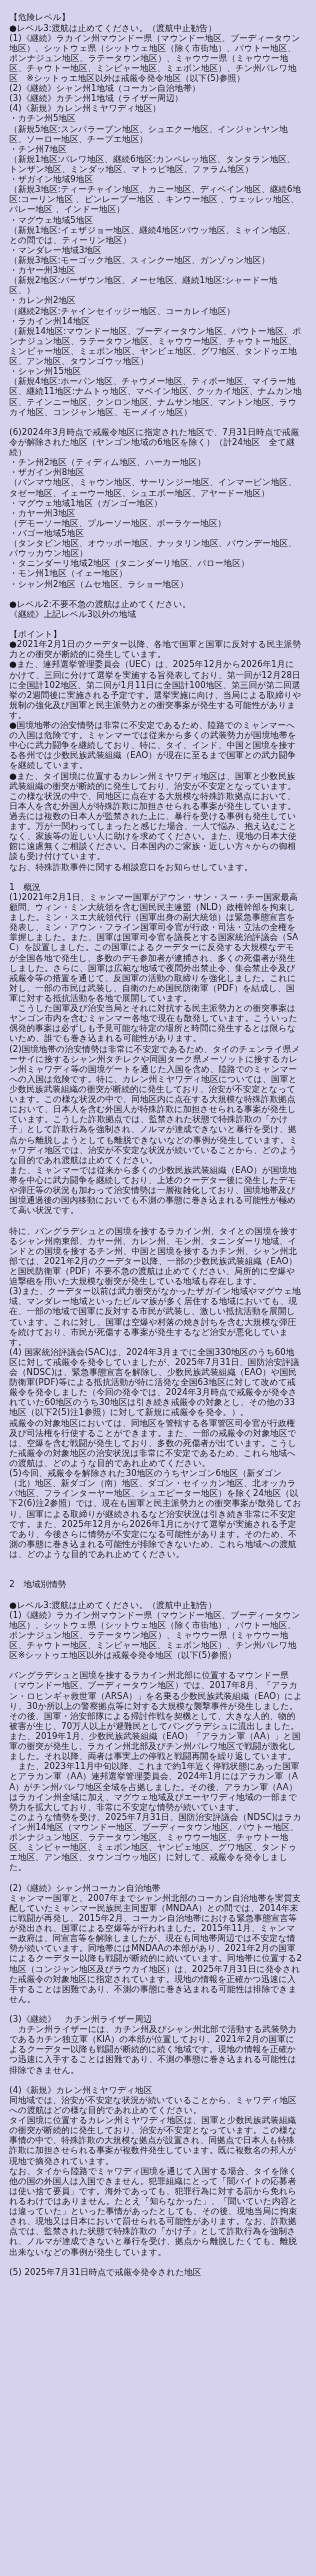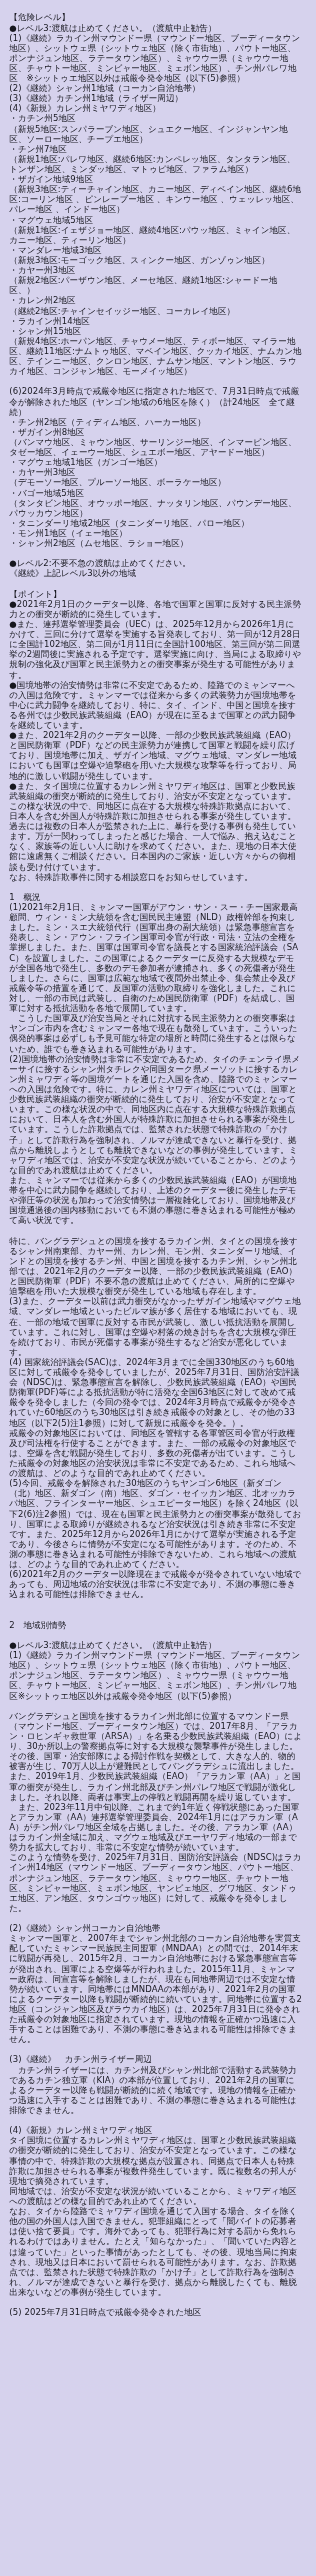--- a/index.html
+++ b/index.html
@@ -41,28 +41,29 @@
       <p class="line">(2)《継続》シャン州1地域（コーカン自治地帯）</p>
       <p class="line">(3)《継続》カチン州1地域（ライザー周辺）</p>
       <p class="line">(4)《新規》カレン州ミヤワディ地区）</p>
       <p class="line">・カチン州5地区</p>
       <p class="line">（新規5地区:スンパラーブン地区、シュエクー地区、インジャンヤン地区、ソーロー地区、チープエ地区）</p>
       <p class="line">・チン州7地区</p>
       <p class="line">（新規1地区:パレワ地区、継続6地区:カンペレッ地区、タンタラン地区、トンザン地区、ミンダッ地区、マトゥピ地区、ファラム地区）</p>
       <p class="line">・ザガイン地域9地区</p>
       <p class="line">（新規3地区:ティーチャイン地区、カニー地区、ディベイン地区、継続6地区:コーリン地区 、ピンレーブー地区 、キンウー地区 、ウェッレッ地区、パレー地区 、インドー地区）</p>
       <p class="line">・マグウェ地域5地区</p>
-      <p class="line">（新規1地区:イェザジョー地区、継続4地区:パウッ地区、ミャイン地区、カニー地区、ティーリン地区）</p>
+      <p class="line">（新規1地区:イェザジョー地区、継続4地区:パウッ地区、ミャイン地区、との間では、ティーリン地区）</p>
       <p class="line">・マンダレー地域3地区</p>
       <p class="line">（新規3地区:モーゴック地区、スィンクー地区、ガンゾゥン地区）</p>
       <p class="line">・カヤー州3地区</p>
       <p class="line">（新規2地区:パーザウン地区、メーセ地区、継続1地区:シャードー地区、）</p>
       <p class="line">・カレン州2地区</p>
       <p class="line">（継続2地区:チャインセイッジー地区、コーカレイ地区）</p>
       <p class="line">・ラカイン州14地区</p>
+      <p class="line">（新規14地区:マウンドー地区、ブーディータウン地区、パウトー地区、ポンナジュン地区、ラテータウン地区、ミャウウー地区、チャウトー地区、ミンビャー地区、ミェボン地区、ヤンビェ地区、グワ地区、タンドゥエ地区、アン地区、タウンゴウッ地区）</p>
       <p class="line">・シャン州15地区</p>
       <p class="line">（新規4地区:ホーパン地区、チャウメー地区、ティボー地区、マイラー地区、継続11地区:ナムトゥ地区、マベイン地区、クッカイ地区、ナムカン地区、テインニー地区、クンロン地区、ナムサン地区、マントン地区、ラウカイ地区、コンジャン地区、モーメイッ地区）</p>
       <p class="blank"></p>
       <p class="line">(6)2024年3月時点で戒厳令地区に指定された地区で、7月31日時点で戒厳令が解除された地区（ヤンゴン地域の6地区を除く）（計24地区　全て継続）</p>
       <p class="line">・チン州2地区（ティディム地区、ハーカー地区）</p>
       <p class="line">・ザガイン州8地区</p>
       <p class="line">（バンマウ地区、ミャウン地区、サーリンジー地区、インマービン地区、タゼー地区、イェーウー地区、シュエボー地区、アヤードー地区）</p>
       <p class="line">・マグウェ地域1地区（ガンゴー地区）</p>
       <p class="line">・カヤー州3地区</p>
       <p class="line">（デモーソー地区、プルーソー地区、ボーラケー地区）</p>
@@ -72,54 +73,52 @@
       <p class="line">・モン州1地区（イェー地区）</p>
       <p class="line">・シャン州2地区（ムセ地区、ラショー地区）</p>
       <p class="blank"></p>
       <p class="line">●レベル2:不要不急の渡航は止めてください。</p>
       <p class="line">《継続》上記レベル3以外の地域</p>
       <p class="blank"></p>
       <p class="line">【ポイント】</p>
       <p class="line">●2021年2月1日のクーデター以降、各地で国軍と国軍に反対する民主派勢力との衝突が断続的に発生しています。</p>
       <p class="line">●また、連邦選挙管理委員会（UEC）は、2025年12月から2026年1月にかけて、三回に分けて選挙を実施する旨発表しており、第一回が12月28日に全国計102地区、第二回が1月11日に全国計100地区、第三回が第二回選挙の2週間後に実施される予定です。選挙実施に向け、当局による取締りや規制の強化及び国軍と民主派勢力との衝突事案が発生する可能性があります。</p>
       <p class="line">●国境地帯の治安情勢は非常に不安定であるため、陸路でのミャンマーへの入国は危険です。ミャンマーでは従来から多くの武装勢力が国境地帯を中心に武力闘争を継続しており、特に、タイ、インド、中国と国境を接する各州では少数民族武装組織（EAO）が現在に至るまで国軍との武力闘争を継続しています。</p>
-      <p class="line">●また、2021年2月のクーデター以降、一部の少数民族武装組織（EAO）と国民防衛軍（PDF）などの民主派勢力が連携して国軍と戦闘を繰り広げており、国境地帯に加え、ザガイン地域、マグウェ地域、マンダレー地域においても国軍は空爆や迫撃砲を用いた大規模な攻撃等を行っており、局地的に激しい戦闘が発生しています。</p>
       <p class="line">●また、タイ国境に位置するカレン州ミヤワディ地区は、国軍と少数民族武装組織の衝突が断続的に発生しており、治安が不安定となっています。この様な状況の中で、同地区に点在する大規模な特殊詐欺拠点において、日本人を含む外国人が特殊詐欺に加担させられる事案が発生しています。過去には複数の日本人が監禁された上に、暴行を受ける事例も発生しています。万が一関わってしまったと感じた場合、一人で悩み、抱え込むことなく、家族等の近しい人に助けを求めてください。また、現地の日本大使館に遠慮無くご相談ください。日本国内のご家族・近しい方々からの御相談も受け付けています。</p>
       <p class="line">なお、特殊詐欺事件に関する相談窓口をお知らせしています。</p>
       <p class="blank"></p>
       <p class="line">1　概況</p>
       <p class="line">(1)2021年2月1日、ミャンマー国軍がアウン・サン・スー・チー国家最高顧問、ウィン・ミン大統領を含む国民民主連盟（NLD）政権幹部を拘束しました。ミン・スエ大統領代行（国軍出身の副大統領）は緊急事態宣言を発表し、ミン・アウン・フライン国軍司令官が行政・司法・立法の全権を掌握しました。また、国軍は国軍司令官を議長とする国家統治評議会（SAC）を設置しました。この国軍によるクーデターに反発する大規模なデモが全国各地で発生し、多数のデモ参加者が逮捕され、多くの死傷者が発生しました。さらに、国軍は広範な地域で夜間外出禁止令、集会禁止令及び戒厳令等の措置を通じて、反国軍の活動の取締りを強化しました。これに対し、一部の市民は武装し、自衛のため国民防衛軍（PDF）を結成し、国軍に対する抵抗活動を各地で展開しています。</p>
       <p class="line">　こうした国軍及び治安当局とそれに対抗する民主派勢力との衝突事案はヤンゴン市内を含むミャンマー各地で現在も散発しています。こういった偶発的事案は必ずしも予見可能な特定の場所と時間に発生するとは限らないため、誰でも巻き込まれる可能性があります。</p>
       <p class="line">(2)国境地帯の治安情勢は非常に不安定であるため、タイのチェンライ県メーサイに接するシャン州タチレクや同国ターク県メーソットに接するカレン州ミャワディ等の国境ゲートを通じた入国を含め、陸路でのミャンマーへの入国は危険です。特に、カレン州ミヤワディ地区については、国軍と少数民族武装組織の衝突が断続的に発生しており、治安が不安定となっています。この様な状況の中で、同地区内に点在する大規模な特殊詐欺拠点において、日本人を含む外国人が特殊詐欺に加担させられる事案が発生しています。こうした詐欺拠点では、監禁された状態で特殊詐欺の「かけ子」として詐欺行為を強制され、ノルマが達成できないと暴行を受け、拠点から離脱しようとしても離脱できないなどの事例が発生しています。ミャワディ地区では、治安が不安定な状況が続いていることから、どのような目的であれ渡航は止めてください。</p>
       <p class="line">また、ミャンマーでは従来から多くの少数民族武装組織（EAO）が国境地帯を中心に武力闘争を継続しており、上述のクーデター後に発生したデモや弾圧等の状況も加わって治安情勢は一層複雑化しており、国境地帯及び国境通過後の国内移動においても不測の事態に巻き込まれる可能性が極めて高い状況です。</p>
       <p class="blank"></p>
       <p class="line">特に、バングラデシュとの国境を接するラカイン州、タイとの国境を接するシャン州南東部、カヤー州、カレン州、モン州、タニンダーリ地域、インドとの国境を接するチン州、中国と国境を接するカチン州、シャン州北部では、2021年2月のクーデター以降、一部の少数民族武装組織（EAO）と国民防衛軍（PDF）不要不急の渡航は止めてください、局所的に空爆や迫撃砲を用いた大規模な衝突が発生している地域も存在します。</p>
       <p class="line">(3)また、クーデター以前は武力衝突がなかったザガイン地域やマグウェ地域、マンダレー地域といったビルマ族が多く居住する地域においても、現在、一部の地域で国軍に反対する市民が武装し、激しい抵抗活動を展開しています。これに対し、国軍は空爆や村落の焼き討ちを含む大規模な弾圧を続けており、市民が死傷する事案が発生するなど治安が悪化しています。</p>
       <p class="line">(4) 国家統治評議会(SAC)は、2024年3月までに全国330地区のうち60地区に対して戒厳令を発令していましたが、2025年7月31日、国防治安評議会（NDSC)は、緊急事態宣言を解除し、少数民族武装組織（EAO）や国民防衛軍(PDF)等による抵抗活動が特に活発な全国63地区に対して改めて戒厳令を発令しました（今回の発令では、2024年3月時点で戒厳令が発令されていた60地区のうち30地区は引き続き戒厳令の対象とし、その他の33地区（以下2(5)注1参照）に対して新規に戒厳令を発令。）。</p>
       <p class="line">戒厳令の対象地区においては、同地区を管轄する各軍管区司令官が行政権及び司法権を行使することができます。また、一部の戒厳令の対象地区では、空爆を含む戦闘が発生しており、多数の死傷者が出ています。こうした戒厳令の対象地区の治安状況は非常に不安定であるため、これら地域への渡航は、どのような目的であれ止めてください。</p>
       <p class="line">(5)今回、戒厳令を解除された30地区のうちヤンゴン6地区（新ダゴン（北）地区、新ダゴン（南）地区、ダゴン・セイッカン地区、北オッカラパ地区、フラインターヤー地区、シュエピーター地区）を除く24地区（以下2(6)注2参照）では、現在も国軍と民主派勢力との衝突事案が散発しており、国軍による取締りが継続されるなど治安状況は引き続き非常に不安定です。また、2025年12月から2026年1月にかけて選挙が実施される予定であり、今後さらに情勢が不安定になる可能性があります。そのため、不測の事態に巻き込まれる可能性が排除できないため、これら地域への渡航は、どのような目的であれ止めてください。</p>
-      <p class="line">(6)2021年2月のクーデター以降現在まで戒厳令が発令されていない地域であっても、周辺地域の治安状況は非常に不安定であり、不測の事態に巻き込まれる可能性は排除できません。</p>
       <p class="blank"></p>
       <p class="blank"></p>
       <p class="line">2　地域別情勢</p>
       <p class="blank"></p>
       <p class="line">●レベル3:渡航は止めてください。（渡航中止勧告）</p>
       <p class="line">(1)《継続》ラカイン州マウンドー県（マウンドー地区、ブーディータウン地区）、シットウェ県（シットウェ地区（除く市街地）、パウトー地区、ポンナジュン地区、ラテータウン地区）、ミャウウー県（ミャウウー地区、チャウトー地区、ミンビャー地区、ミェボン地区）、チン州パレワ地区※シットゥエ地区以外は戒厳令発令地区（以下(5)参照）</p>
       <p class="blank"></p>
       <p class="line">バングラデシュと国境を接するラカイン州北部に位置するマウンドー県（マウンドー地区、ブーディータウン地区）では、2017年8月、「アラカン・ロヒンギャ救世軍（ARSA）」を名乗る少数民族武装組織（EAO）により、30か所以上の警察拠点等に対する大規模な襲撃事件が発生しました。その後、国軍・治安部隊による掃討作戦を契機として、大きな人的、物的被害が生じ、70万人以上が避難民としてバングラデシュに流出しました。また、2019年1月、少数民族武装組織（EAO）「アラカン軍（AA）」と国軍の衝突が発生し、ラカイン州北部及びチン州パレワ地区で戦闘が激化しました。それ以降、両者は事実上の停戦と戦闘再開を繰り返しています。</p>
       <p class="line">　また、2023年11月中旬以降、これまで約1年近く停戦状態にあった国軍とアラカン軍（AA）連邦選挙管理委員会、2024年1月にはアラカン軍（AA）がチン州パレワ地区全域を占拠しました。その後、アラカン軍（AA）はラカイン州全域に加え、マグウェ地域及びエーヤワディ地域の一部まで勢力を拡大しており、非常に不安定な情勢が続いています。</p>
       <p class="line">このような情勢を受け、2025年7月31日、国防治安評議会（NDSC)はラカイン州14地区（マウンドー地区、ブーディータウン地区、パウトー地区、ポンナジュン地区、ラテータウン地区、ミャウウー地区、チャウトー地区、ミンビャー地区、ミェボン地区、ヤンビェ地区、グワ地区、タンドゥエ地区、アン地区、タウンゴウッ地区）に対して、戒厳令を発令しました。</p>
       <p class="blank"></p>
       <p class="line">(2)《継続》シャン州コーカン自治地帯</p>
       <p class="line">ミャンマー国軍と、2007年までシャン州北部のコーカン自治地帯を実質支配していたミャンマー民族民主同盟軍（MNDAA）との間では、2014年末に戦闘が再発し、2015年2月、コーカン自治地帯における緊急事態宣言等が発出され、国軍による空爆等が行われました。2015年11月、ミャンマー政府は、同宣言等を解除しましたが、現在も同地帯周辺では不安定な情勢が続いています。同地帯にはMNDAAの本部があり、2021年2月の国軍によるクーデター以降も戦闘が断続的に続いています。同地帯に位置する2地区（コンジャン地区及びラウカイ地区）は、2025年7月31日に発令された戒厳令の対象地区に指定されています。現地の情報を正確かつ迅速に入手することは困難であり、不測の事態に巻き込まれる可能性は排除できません。</p>
       <p class="blank"></p>
       <p class="line">(3)《継続》　カチン州ライザー周辺</p>
       <p class="line">　カチン州ライザーには、カチン州及びシャン州北部で活動する武装勢力であるカチン独立軍（KIA）の本部が位置しており、2021年2月の国軍によるクーデター以降も戦闘が断続的に続く地域です。現地の情報を正確かつ迅速に入手することは困難であり、不測の事態に巻き込まれる可能性は排除できません。</p>
       <p class="blank"></p>
       <p class="line">(4)《新規》カレン州ミヤワディ地区</p>
+      <p class="line">同地域では、治安が不安定な状況が続いていることから、ミャワディ地区への渡航はどの様な目的であれ止めてください。</p>
       <p class="line">タイ国境に位置するカレン州ミヤワディ地区は、国軍と少数民族武装組織の衝突が断続的に発生しており、治安が不安定となっています。この様な事情の中で、特殊詐欺の大規模な拠点が設置され、同拠点で日本人も特殊詐欺に加担させられる事案が複数件発生しています。既に複数名の邦人が現地で摘発されています。</p>
-      <p class="line">同地域では、治安が不安定な状況が続いていることから、ミャワディ地区への渡航はどの様な目的であれ止めてください。</p>
       <p class="line">なお、タイから陸路でミャワディ国境を通じて入国する場合、タイを除く他の国の外国人は入国できません。犯罪組織にとって「闇バイトの応募者は使い捨て要員」です。海外であっても、犯罪行為に対する罰から免れられるわけではありません。たとえ「知らなかった」、「聞いていた内容とは違っていた」といった事情があったとしても、その後、現地当局に拘束され、現地又は日本において罰せられる可能性があります。なお、詐欺拠点では、監禁された状態で特殊詐欺の「かけ子」として詐欺行為を強制され、ノルマが達成できないと暴行を受け、拠点から離脱したくても、離脱出来ないなどの事例が発生しています。</p>
       <p class="blank"></p>
       <p class="line">(5) 2025年7月31日時点で戒厳令発令された地区</p>
     </div>
 </div>
 
 
 </body></html>

